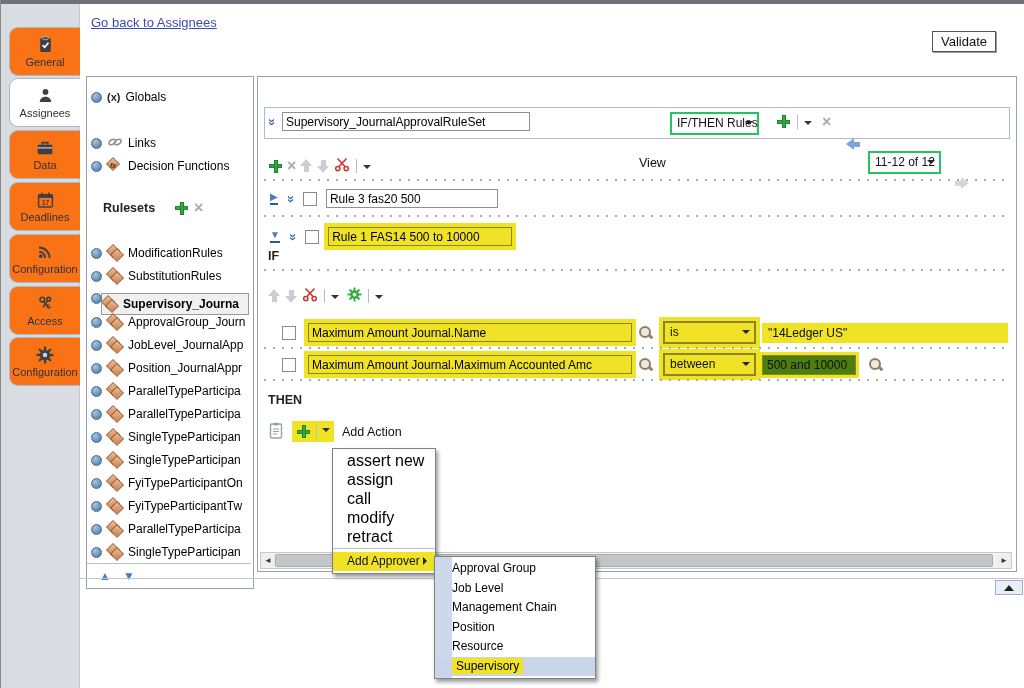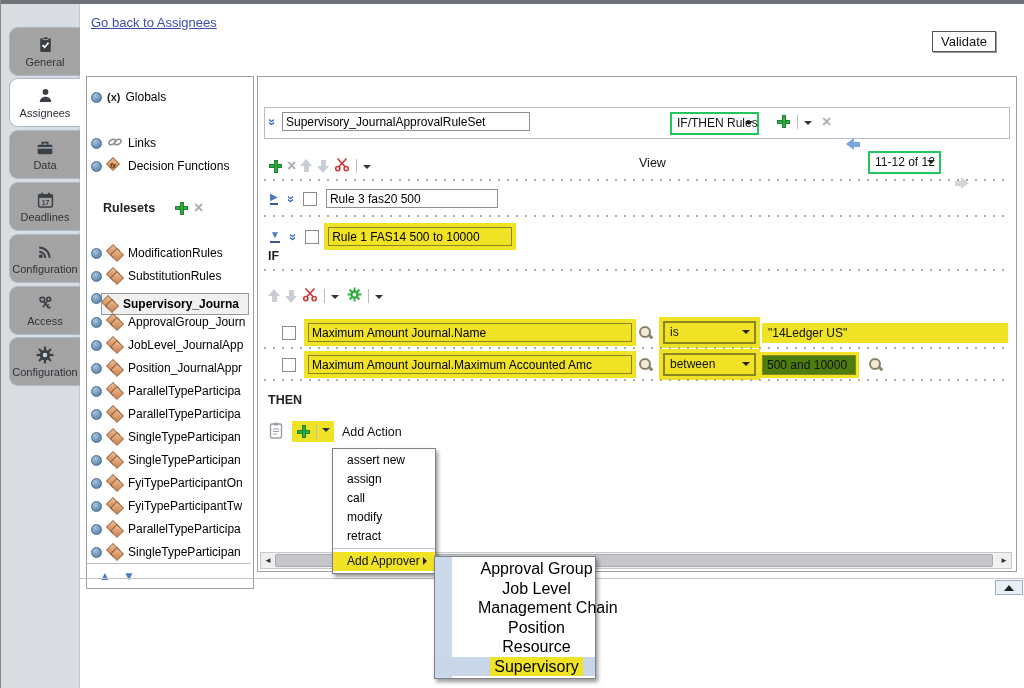--- a/index.html
+++ b/index.html
@@ -6,21 +6,21 @@
   #app{position:relative;width:1024px;height:688px;background:#fff;
        font-family:"Liberation Sans","DejaVu Sans",sans-serif;font-size:12px;color:#111;
        overflow:hidden;border-left:1px solid #888;}
   .abs{position:absolute;}
 
   
   .topbar{left:0;top:0;width:1024px;height:4px;background:#6e7276;}
 
   
   .gutter{left:0;top:4px;width:78px;height:684px;background:#d9dde2;border-right:1px solid #c3c8ce;}
-  .tab{position:absolute;left:8px;width:70px;height:47px;background:#a3a3a3;
+  .tab{position:absolute;left:8px;width:70px;height:47px;background:#f97316;
        border:1px solid #aeb9c7;border-right:none;border-radius:9px 0 0 9px;
        display:flex;flex-direction:column;align-items:center;justify-content:center;gap:2px;cursor:pointer;}
   .tab.active{background:#ffffff;}
   .tab .tlabel{font-size:11px;color:#2e3238;}
   .ticonwrap{height:18px;display:flex;align-items:center;}
 
   
   .panel{position:absolute;background:#fff;border:1px solid #9aa0a8;}
 
   
@@ -80,27 +80,27 @@
 
   .blab{font-weight:bold;font-size:12.5px;color:#222;}
 
   
   .hscroll{position:absolute;height:15px;background:#f2f2f2;border:1px solid #c8c8c8;display:flex;align-items:center;}
   .scrbtn{width:14px;height:13px;background:#eee;display:flex;align-items:center;justify-content:center;font-size:8px;color:#333;flex:0 0 14px;}
   .thumb{height:11px;background:#c4c6c9;border:1px solid #a9abaf;border-radius:2px;}
 
   
   .menu{position:absolute;background:#fff;border:1px solid #7e8287;box-shadow:2px 3px 4px rgba(0,0,0,.4);z-index:10;}
-  .mitem{height:19px;line-height:19px;padding-left:14px;font-size:12px;color:#000;cursor:pointer;white-space:nowrap;}
+  .mitem{height:19px;line-height:19px;padding-left:14px;font-size:16px;color:#000;cursor:pointer;white-space:nowrap;}
   .msep{height:1px;background:#b9c3cf;margin:2px 0 3px 0;}
   .approver-row{position:relative;height:19px;line-height:19px;padding-left:14px;background:#f0e326;font-size:12px;cursor:pointer;}
   .approver-row::after{content:"";position:absolute;right:4px;top:5px;border:4.5px solid transparent;border-left-color:#222;}
   .submenu{z-index:11;}
   .submenu .strip{position:absolute;left:0;top:0;bottom:0;width:17px;background:#ccd9ea;}
-  .smitem{position:relative;height:19.5px;line-height:19.5px;padding-left:43px;font-size:16px;color:#000;cursor:pointer;white-space:nowrap;text-align:center;}
+  .smitem{position:relative;height:19.5px;line-height:19.5px;padding-left:17px;font-size:12px;color:#000;cursor:pointer;white-space:nowrap;}
   .smitem.selected{background:#c9d6e9;}
   .smitem.selected .yl{background:#f0e326;padding:1px 4px;}
 
   .upbtn{position:absolute;width:26px;height:13px;background:#e9eff6;border:1px solid #9fb0c8;
          display:flex;align-items:center;justify-content:center;cursor:pointer;}
   .upbtn::before{content:"";border-left:5px solid transparent;border-right:5px solid transparent;border-bottom:6px solid #222;}
   .icongroup{display:flex;align-items:center;gap:4px;}
 </style>
 </head>
 <body>

